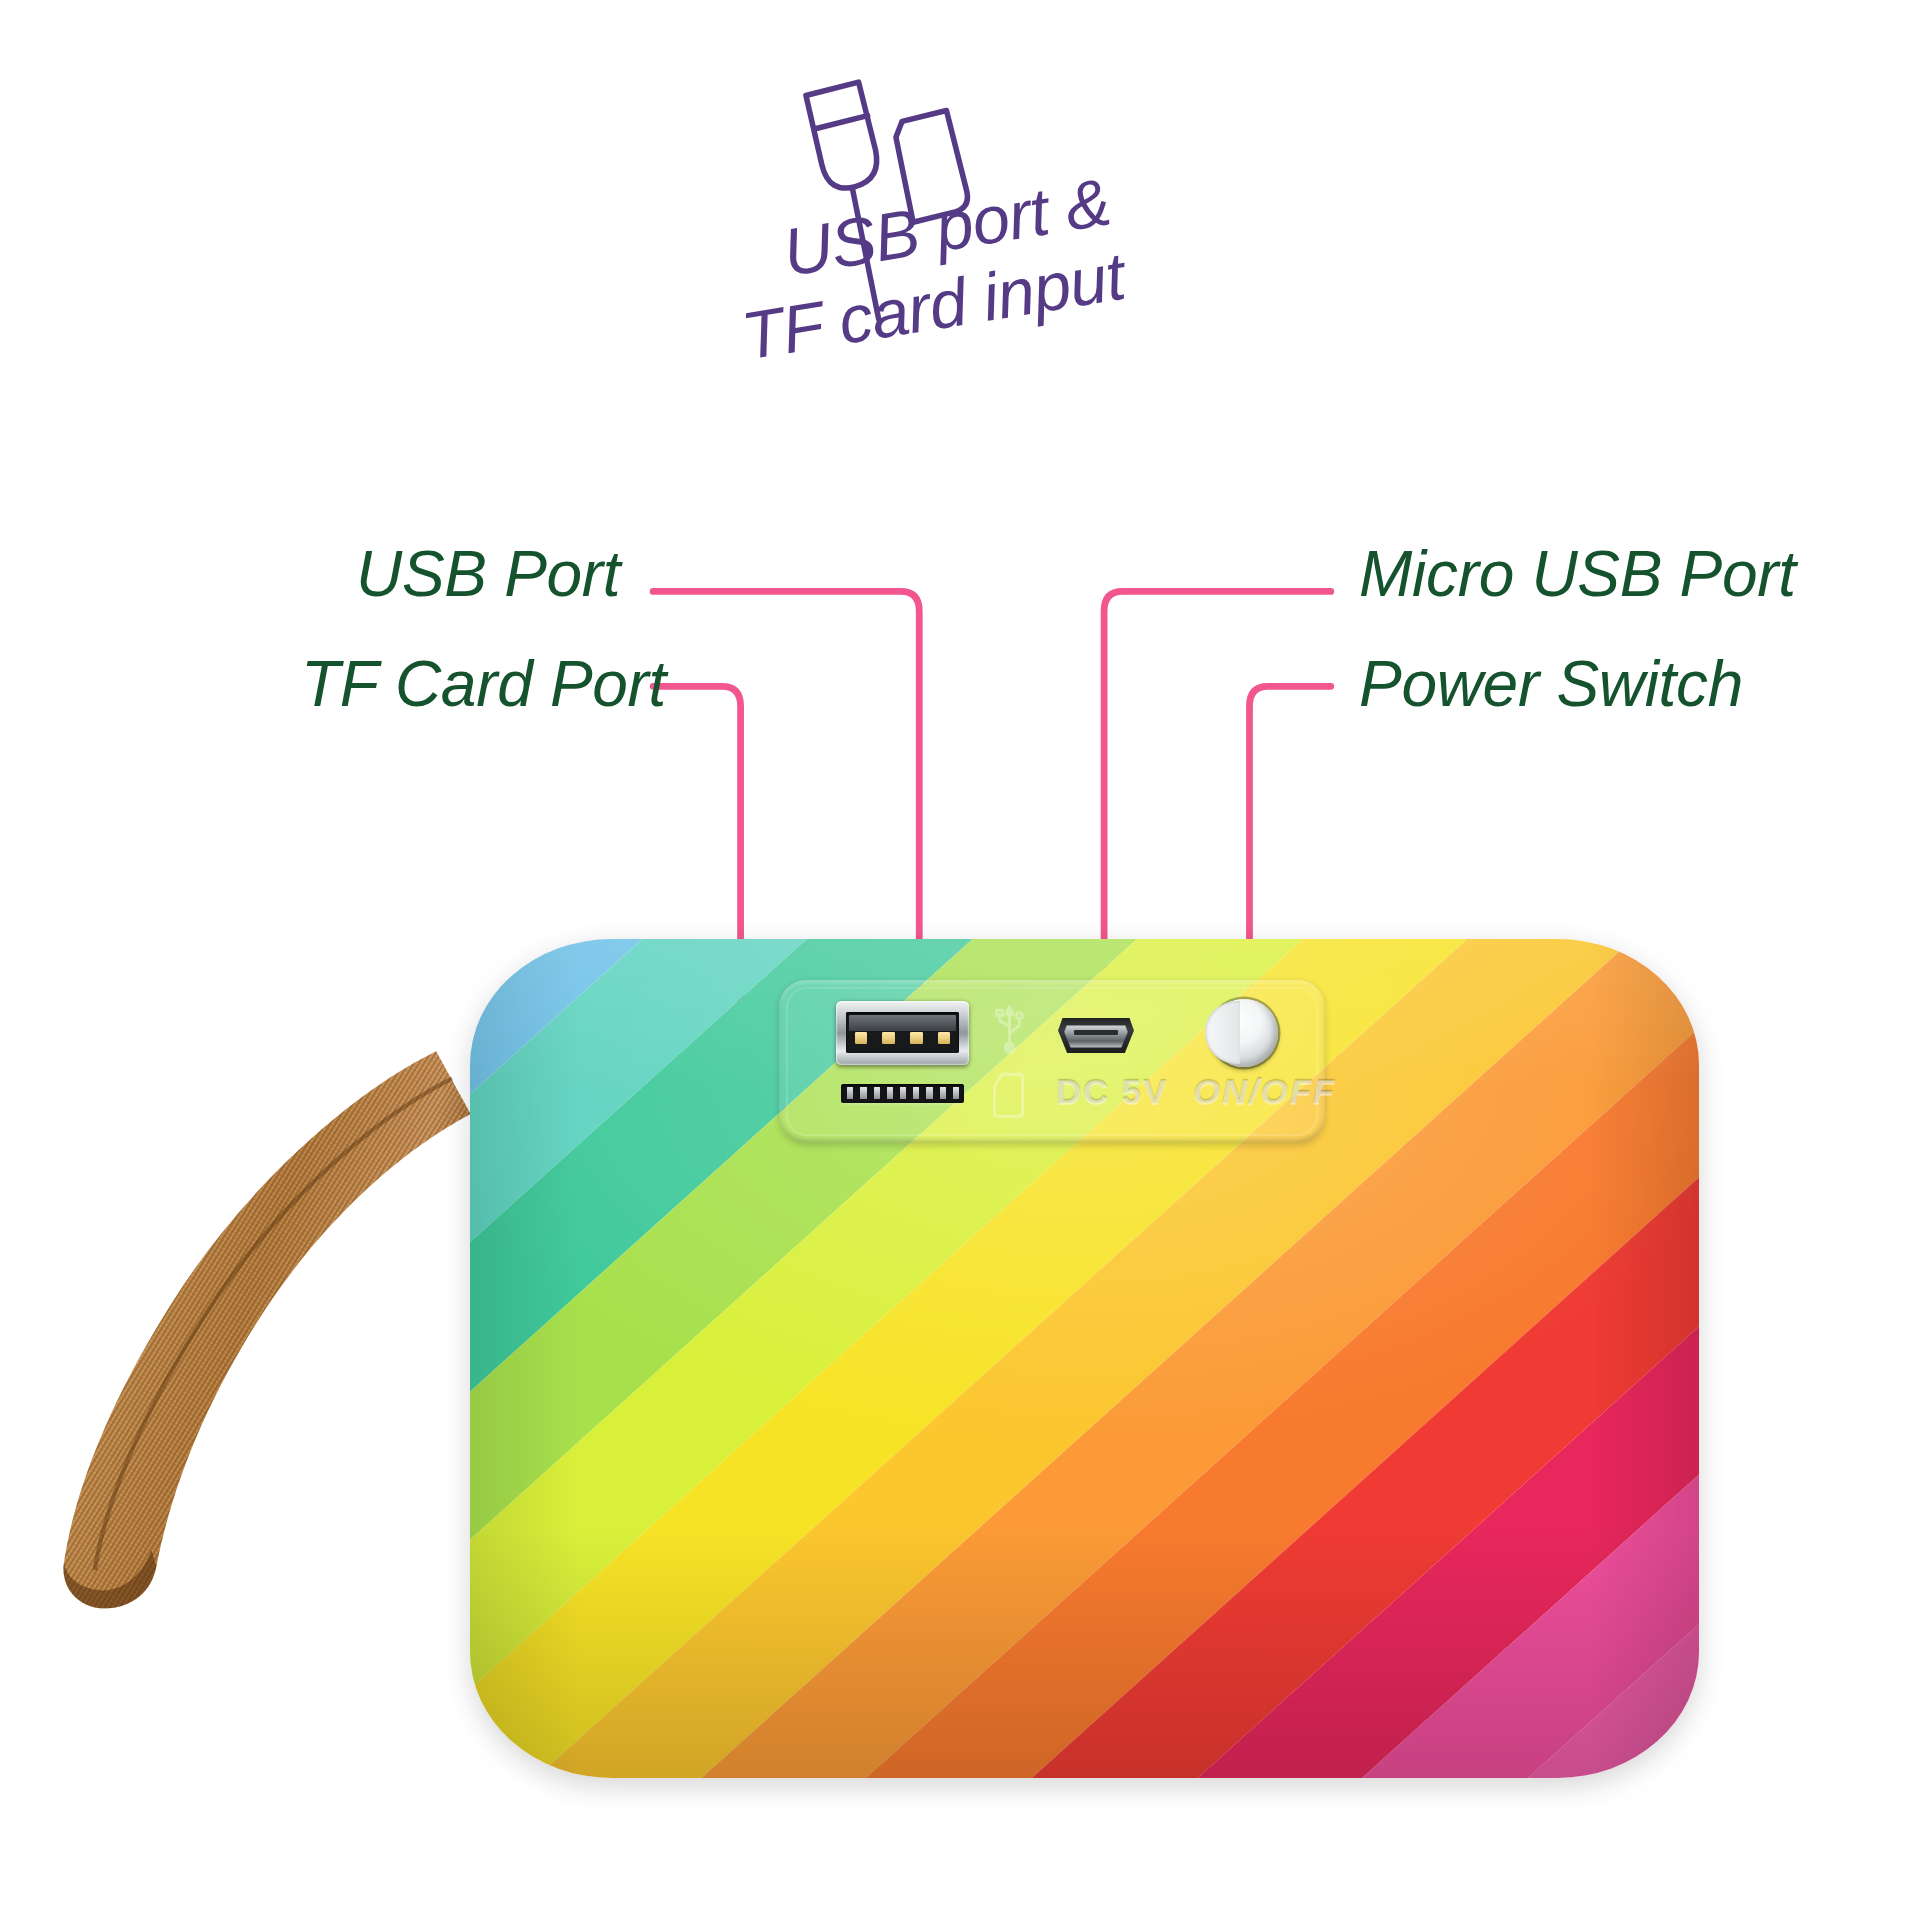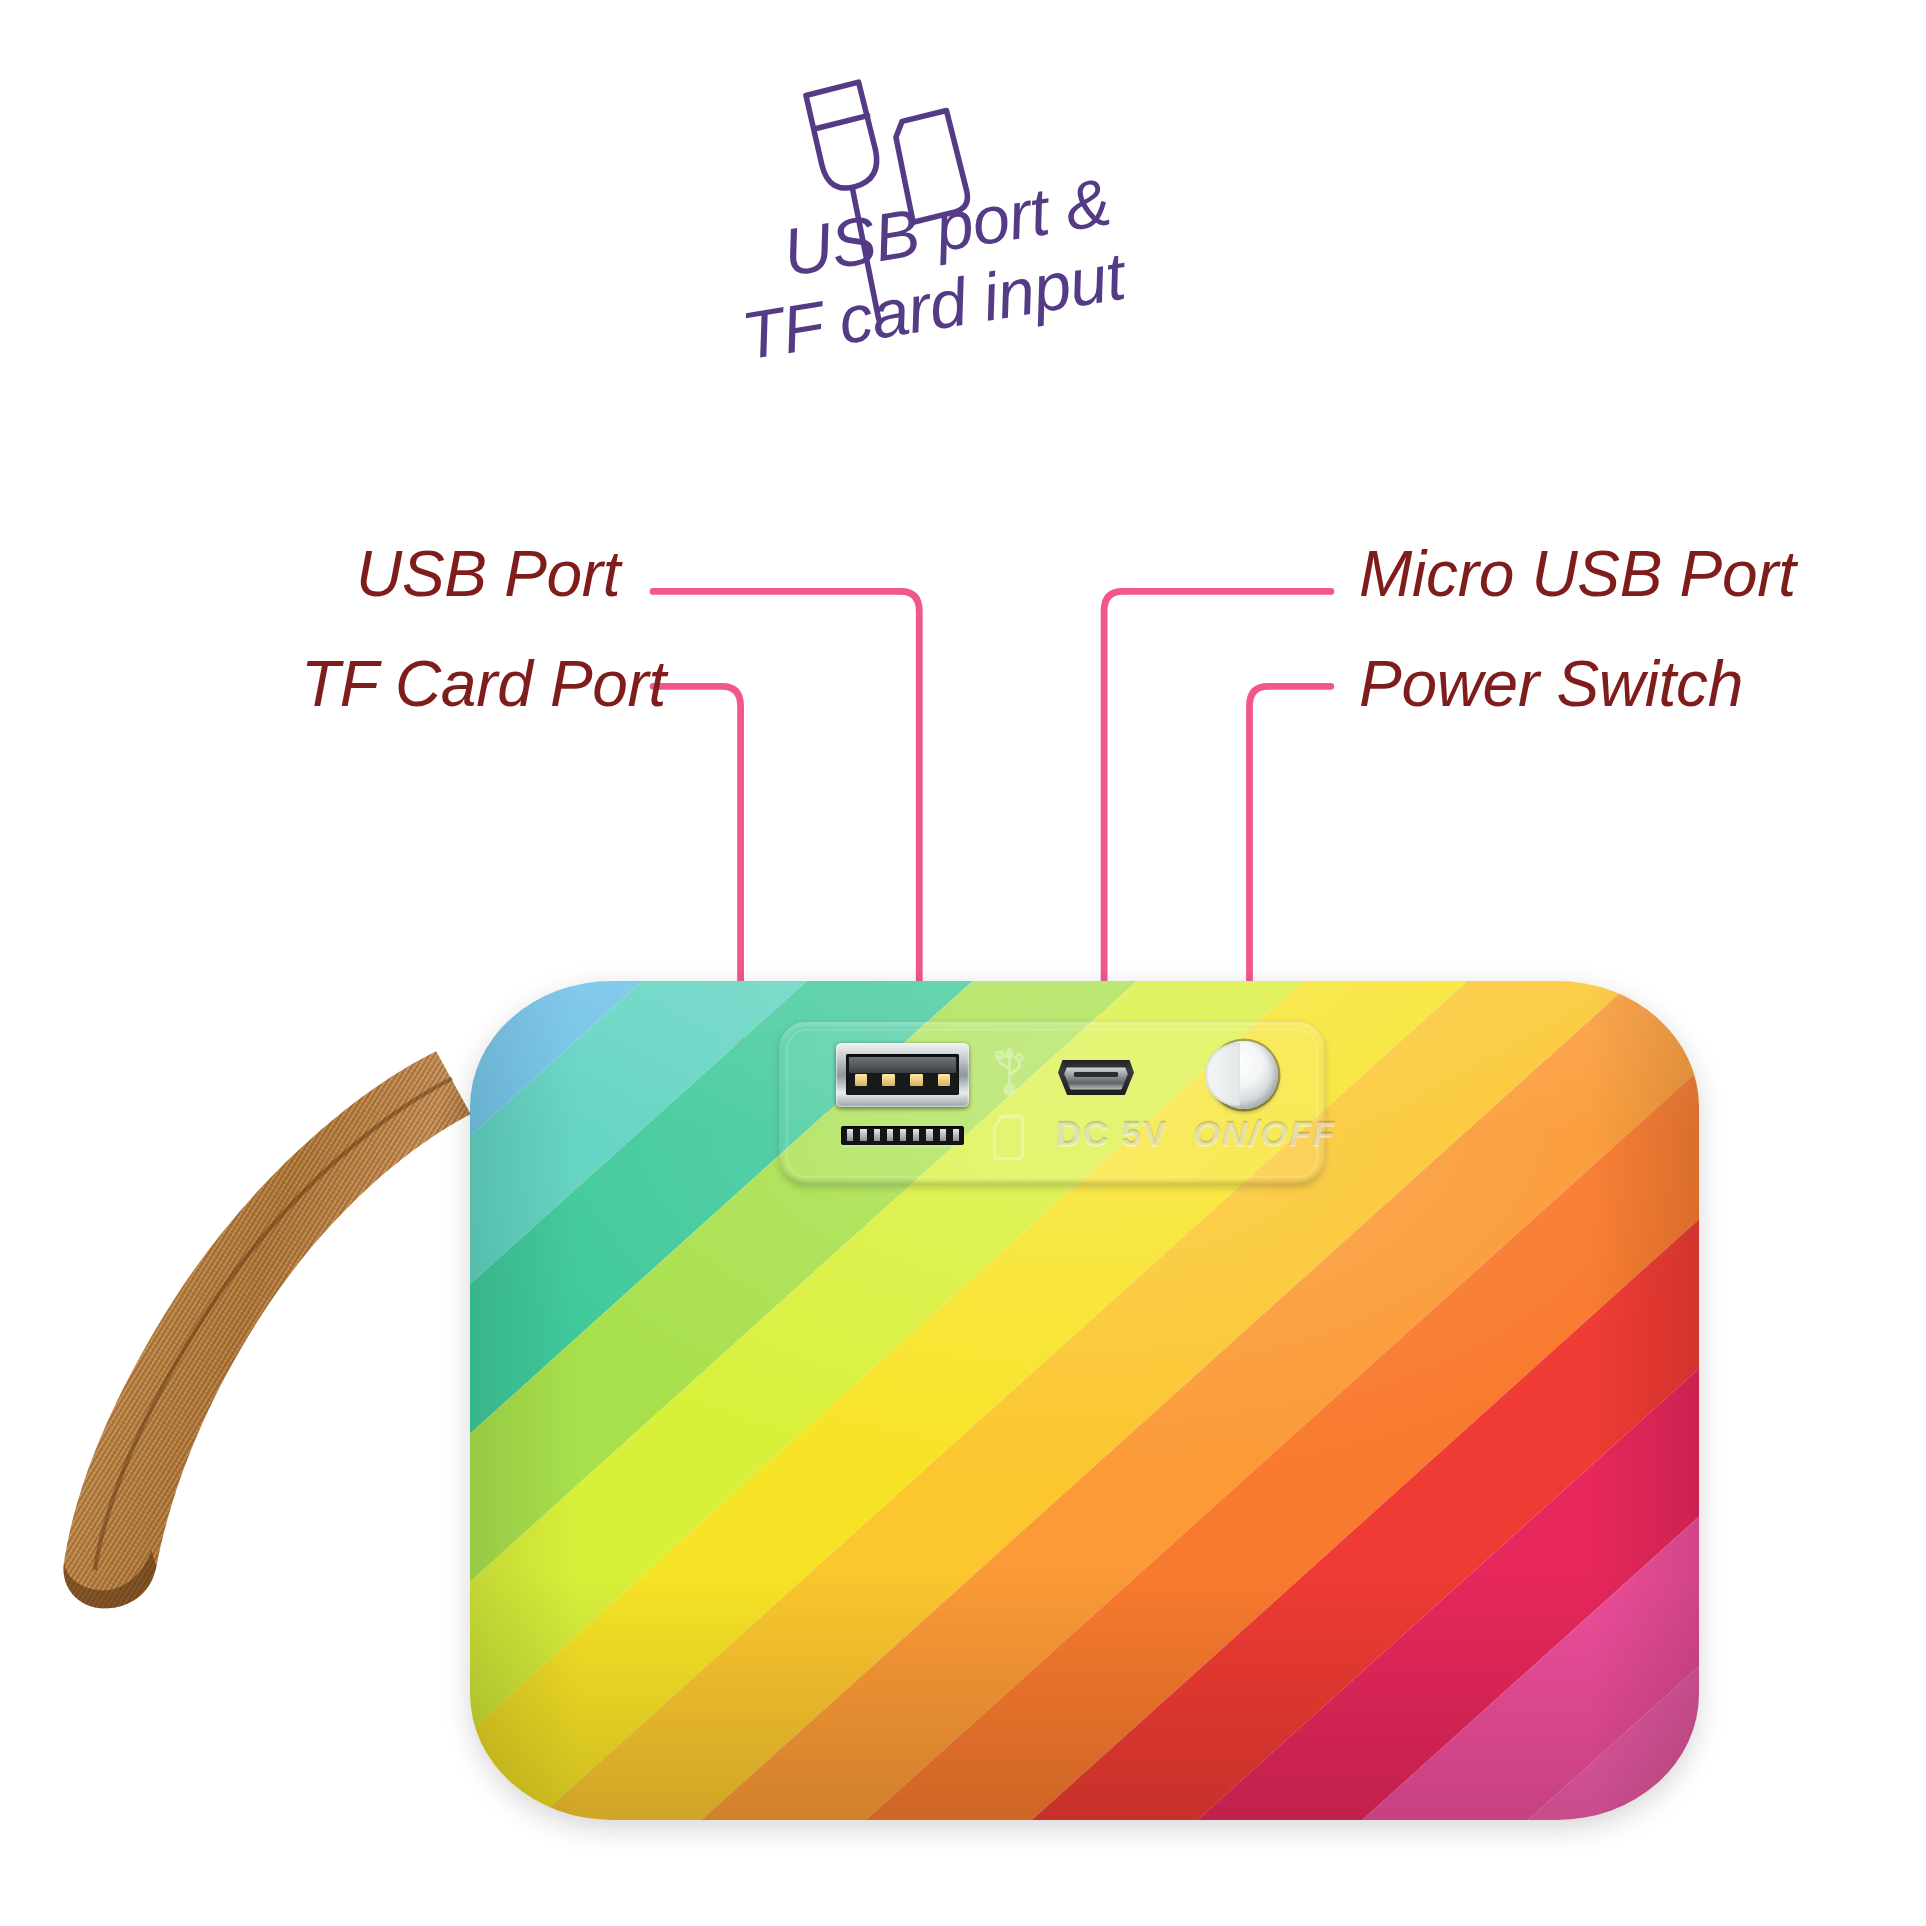--- a/index.html
+++ b/index.html
@@ -25,39 +25,39 @@
     font-style:italic;font-weight:400;
     letter-spacing:-0.6px;
     white-space:nowrap;
     font-stretch:condensed;
   }
   .header-text .l2{display:block;margin-left:-54px;}
 
   
   .callout-label{
     position:absolute;
-    color:#7f1d1d;
+    color:#14532d;
     font-size:64px;
     font-style:italic;font-weight:400;
     letter-spacing:-0.3px;
     white-space:nowrap;
     font-stretch:condensed;
     line-height:1;
   }
   #lbl-usb-port     {left:356px; top:542px;}
   #lbl-tf-card-port {left:264px; top:652px;margin-left:37px;}
   #lbl-micro-usb    {left:1359px;top:542px; }
   #lbl-power-switch {left:1359px;top:652px;}
 
   
   #leader-lines{position:absolute;left:0;top:0;width:1926px;height:1926px;pointer-events:none;}
 
   
   .speaker{
-    position:absolute;left:470px;top:939px;width:1229px;height:839px;margin-top:42px;
+    position:absolute;left:470px;top:939px;width:1229px;height:839px;
   }
   .speaker-body{
     position:absolute;inset:0;
     border-radius:142px/126px;
     overflow:hidden;
     box-shadow:0 8.6px 28px rgba(0,0,0,.16);
   }
   .stripes{
     position:absolute;left:-62%;top:-62%;width:224%;height:224%;
     transform:rotate(-42deg);

